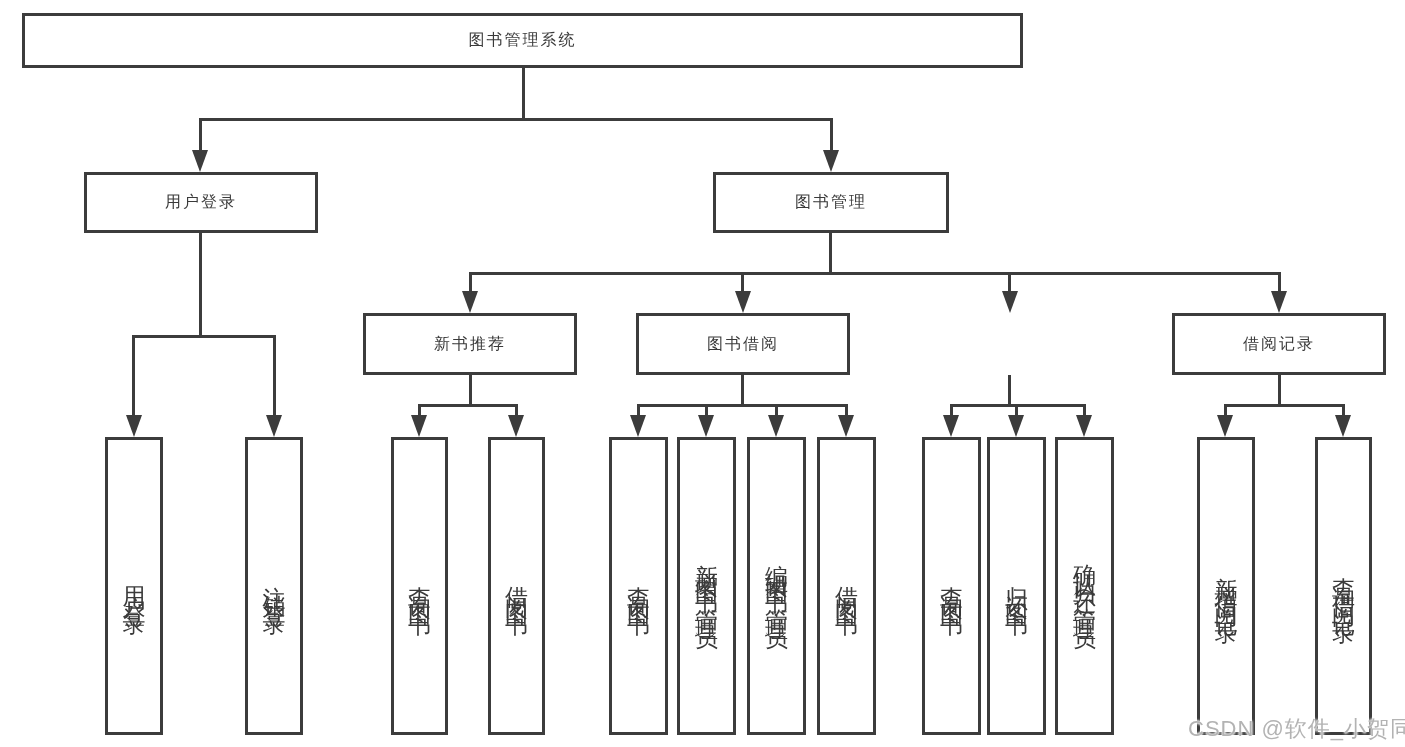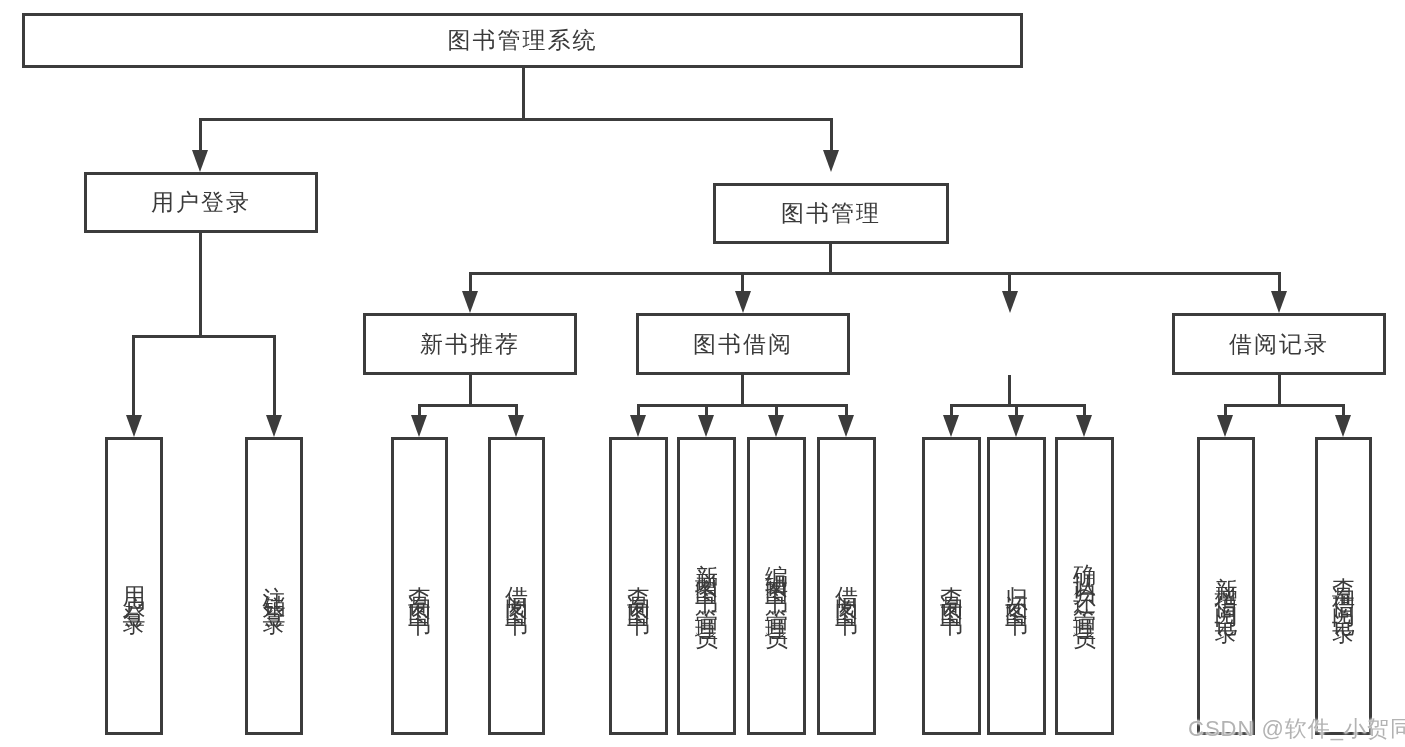--- a/index.html
+++ b/index.html
@@ -15,21 +15,21 @@
   .box {
     position: absolute;
     background: #ffffff;
     border: 3px solid #3c3c3c;
     box-sizing: border-box;
     display: flex;
     align-items: center;
     justify-content: center;
     z-index: 2;
   }
-  .h-label { font-size: 23px; letter-spacing: 2px; white-space: nowrap; }
+  .h-label { font-size: 16px; letter-spacing: 2px; white-space: nowrap; }
   .v-label {
     writing-mode: vertical-rl;
     text-orientation: mixed;
     font-size: 23px;
     letter-spacing: 9px;
     line-height: 1;
     white-space: nowrap;
   }
   .vl, .hl { position: absolute; background: #3c3c3c; z-index: 1; }
   .vl { width: 3px; }
@@ -67,21 +67,21 @@
   <div class="vl" style="left:522px; top:68px; height:53px;"></div>
   <div class="hl" style="left:199px; top:118px; width:634px;"></div>
   <div class="vl" style="left:199px; top:118px; height:36px;"></div>
   <div class="tri" style="left:192px; top:150px;"></div>
   <div class="vl" style="left:830px; top:118px; height:36px;"></div>
   <div class="tri" style="left:823px; top:150px;"></div>
 
   <div class="box" style="left:84px; top:172px; width:234px; height:61px;">
     <span class="h-label">用户登录</span>
   </div>
-  <div class="box" style="left:713px; top:183px; width:236px; height:61px;align-items:center;">
+  <div class="box" style="left:713px; top:172px; width:236px; height:61px;align-items:center;">
     <span class="h-label">图书管理</span>
   </div>
 
   <div class="vl" style="left:199px; top:233px; height:105px;"></div>
   <div class="hl" style="left:132px; top:335px; width:144px;"></div>
   <div class="vl" style="left:132px; top:335px; height:84px;"></div>
   <div class="tri" style="left:126px; top:415px;"></div>
   <div class="vl" style="left:273px; top:335px; height:84px;"></div>
   <div class="tri" style="left:266px; top:415px;"></div>
 

